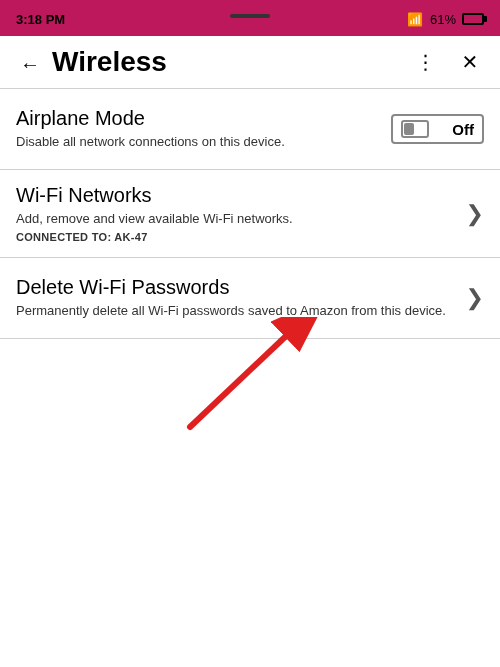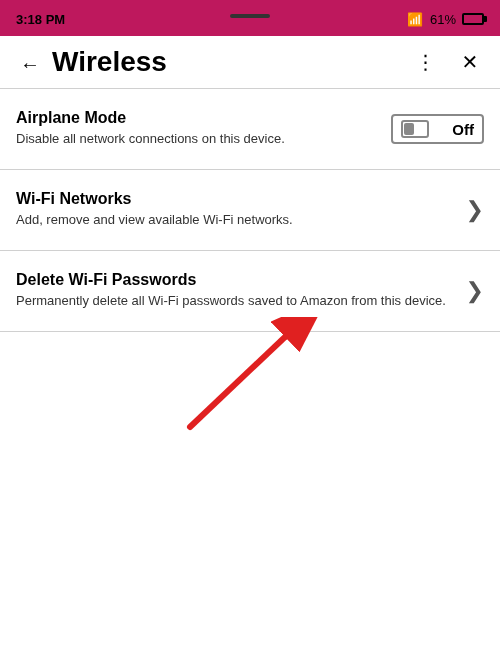--- a/index.html
+++ b/index.html
@@ -175,22 +175,22 @@
       cursor: pointer;
       background: #fff;
       min-height: 80px;
     }
 
     .settings-item-content {
       flex: 1;
     }
 
     .item-title {
-      font-size: 16px;
-      font-weight: 700;
+      font-size: 20px;
+      font-weight: 400;
       color: #000;
       margin-bottom: 3px;
     }
 
     .item-description {
       font-size: 13px;
       color: #333;
       line-height: 1.4;
     }
 
@@ -311,20 +311,21 @@
     </div>
   </div>
 </div>
 
 <div class="divider"></div>
 
 <div class="settings-item">
   <div class="settings-item-content">
     <div class="item-title">Wi-Fi Networks</div>
     <div class="item-description">Add, remove and view available Wi-Fi networks.</div>
+    <div class="item-sub">CONNECTED TO: AK-47</div>
   </div>
   <div class="item-right">
     <span class="chevron">❯</span>
   </div>
 </div>
 
 <div class="divider"></div>
 
 <div class="settings-item">
   <div class="settings-item-content">

